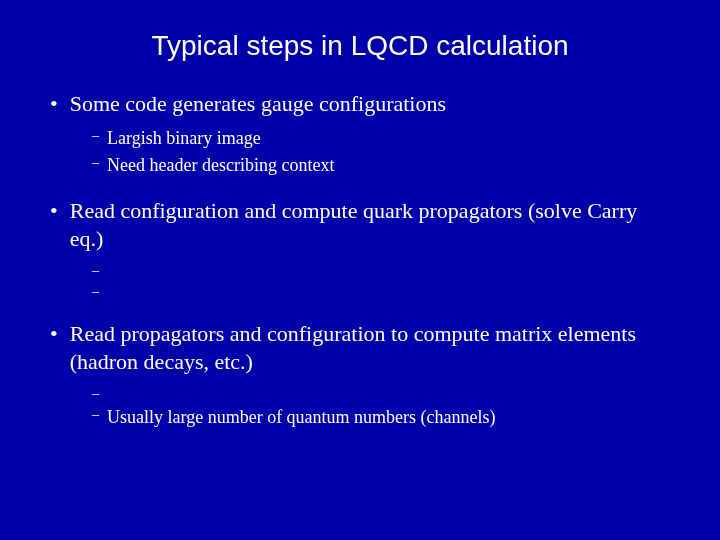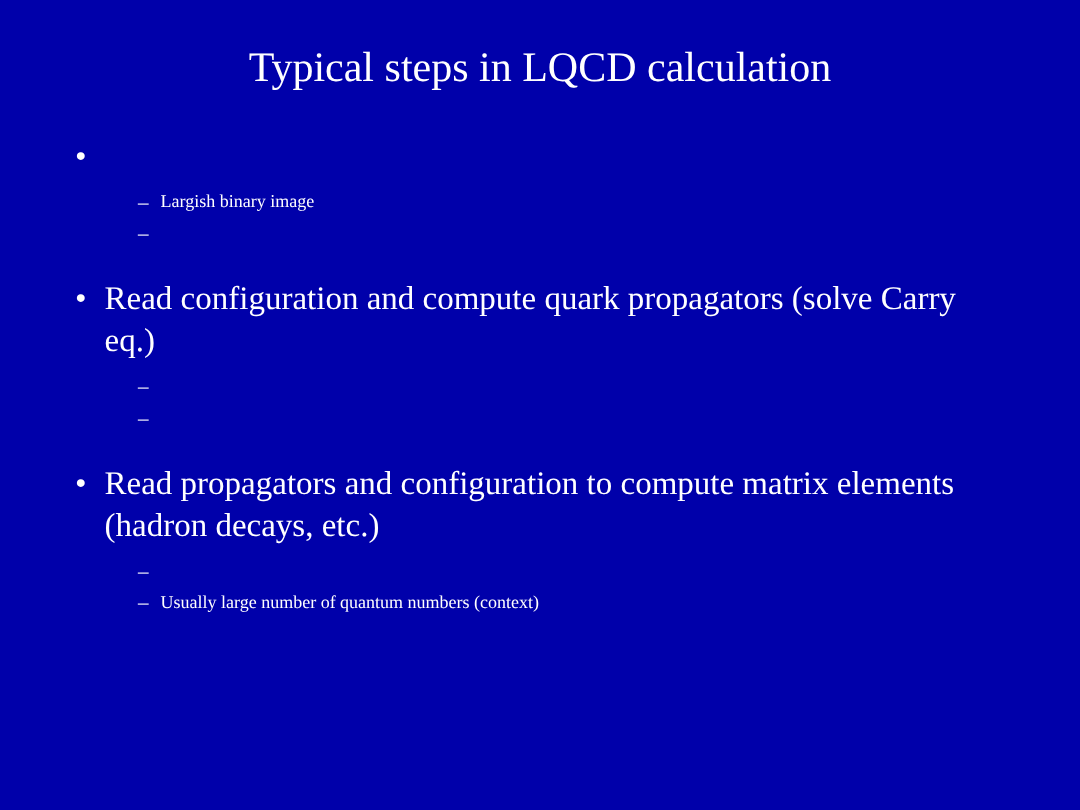--- a/index.html
+++ b/index.html
@@ -25,21 +25,21 @@
       flex-direction: column;
       gap: 0;
     }
 
     .slide-title {
       text-align: center;
       font-size: 28px;
       font-weight: normal;
       color: #FFFFFF;
       margin-bottom: 28px;
-      font-family: Liberation Serif, serif;
+      font-family: Liberation Sans, sans-serif;
     }
 
     .bullet-section {
       margin-bottom: 18px;
     }
 
     .bullet-main {
       display: flex;
       align-items: flex-start;
       font-size: 22px;
@@ -71,41 +71,43 @@
       line-height: 1.5;
       color: #FFFFFF;
     }
 
     .sub-bullet-dash {
       margin-right: 8px;
       flex-shrink: 0;
     }
 
     .sub-bullet-text {
-      font-size: 12px;
+      font-size: 18px;
       line-height: 1.5;
     }
   </style>
 </head>
 <body>
 
 <div class="slide">
   <div class="slide-title">Typical steps in LQCD calculation</div>
 
   <div class="bullet-section">
     <div class="bullet-main">
       <span class="bullet-dot">•</span>
+      <span class="bullet-text">Some code generates gauge configurations</span>
     </div>
     <div class="sub-bullets">
       <div class="sub-bullet">
         <span class="sub-bullet-dash">–</span>
         <span class="sub-bullet-text">Largish binary image</span>
       </div>
       <div class="sub-bullet">
         <span class="sub-bullet-dash">–</span>
+        <span class="sub-bullet-text">Need header describing context</span>
       </div>
     </div>
   </div>
 
   <div class="bullet-section">
     <div class="bullet-main">
       <span class="bullet-dot">•</span>
       <span class="bullet-text">Read configuration and compute quark propagators (solve Carry eq.)</span>
     </div>
     <div class="sub-bullets">
@@ -122,17 +124,17 @@
     <div class="bullet-main">
       <span class="bullet-dot">•</span>
       <span class="bullet-text">Read propagators and configuration to compute matrix elements (hadron decays, etc.)</span>
     </div>
     <div class="sub-bullets">
       <div class="sub-bullet">
         <span class="sub-bullet-dash">–</span>
       </div>
       <div class="sub-bullet">
         <span class="sub-bullet-dash">–</span>
-        <span class="sub-bullet-text">Usually large number of quantum numbers (context)</span>
+        <span class="sub-bullet-text">Usually large number of quantum numbers (channels)</span>
       </div>
     </div>
   </div>
 </div>
 
 </body></html>

